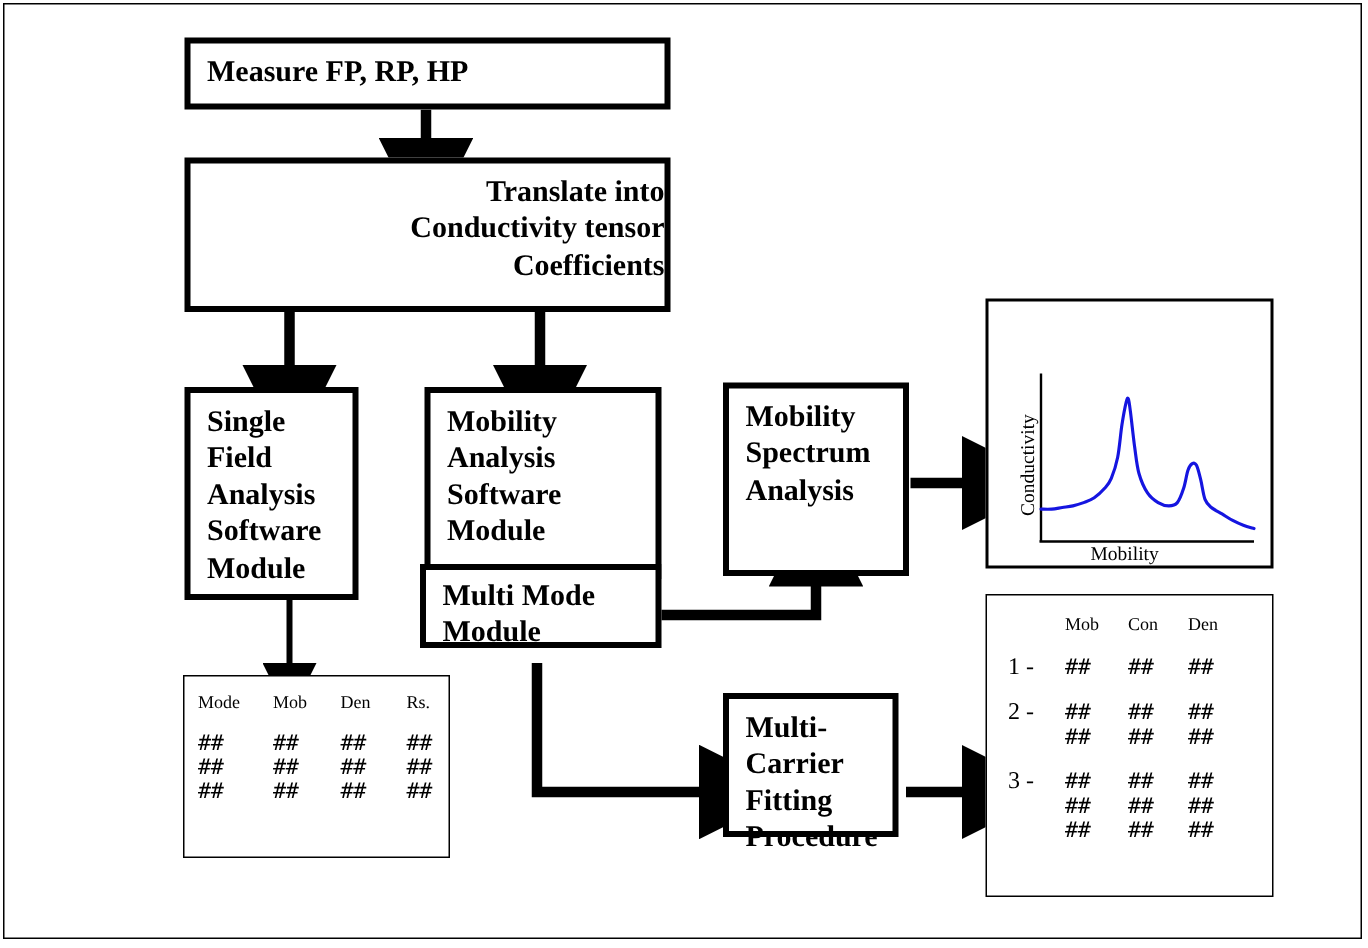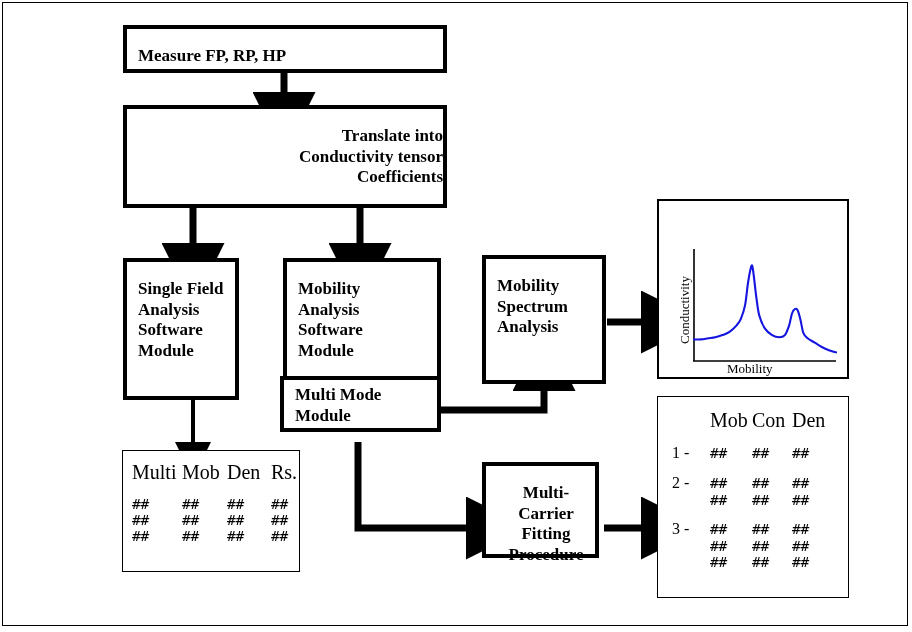--- a/index.html
+++ b/index.html
@@ -36,24 +36,24 @@
     height: 632px;
     overflow: visible;
   }
   
   .box {
     position: absolute;
     box-sizing: border-box;
     background: #ffffff;
     border: 4px solid #000000;
     font-weight: bold;
-    font-size: 17px;
+    font-size: 20px;
     line-height: 1.22;
     color: #000000;
-    padding: 17px 0 0 11px;
+    padding: 7px 0 0 11px;
     white-space: pre-line;
     z-index: 3;
   }
   .box.compact { padding-top: 5px; }
   
   .panel {
     position: absolute;
     box-sizing: border-box;
     background: #ffffff;
     border: 2px solid #000000;
@@ -69,21 +69,21 @@
   table.grid {
     border-collapse: collapse;
     font-family: "Liberation Serif", "DejaVu Serif", serif;
   }
   table.grid td {
     padding: 0;
     text-align: left;
     color: #000000;
   }
   .hdr {
-    font-size: 20px;
+    font-size: 12px;
     font-weight: normal;
   }
   .num {
     font-family: "DejaVu Sans Mono", "Liberation Mono", monospace;
     font-size: 14.5px;
     letter-spacing: -0.3px;
   }
   .rowlab {
     font-size: 16px;
   }
@@ -150,30 +150,30 @@
 Software
 Module</div>
 
   <div class="box compact" style="left:280px; top:376px; width:161px; height:56px;">Multi Mode
 Module</div>
 
   <div class="box" style="left:482px; top:255px; width:124px; height:129px;">Mobility
 Spectrum
 Analysis</div>
 
-  <div class="box" style="left:482px; top:462px; width:117px; height:96px;text-align:center;">Multi-
+  <div class="box" style="left:482px; top:462px; width:117px; height:96px;">Multi-
 Carrier
 Fitting
 Procedure</div>
 
   <div class="table-box" style="left:122px; top:450px; width:178px; height:122px;">
     <table class="grid" style="margin:10px 0 0 9px;">
       <tbody>
         <tr>
-          <td class="hdr" style="width:50px;">Multi</td>
+          <td class="hdr" style="width:50px;">Mode</td>
           <td class="hdr" style="width:45px;">Mob</td>
           <td class="hdr" style="width:44px;">Den</td>
           <td class="hdr">Rs.</td>
         </tr>
         <tr class="spacer-row">
             <td colspan="4"></td>
           </tr>
         <tr>
           <td class="num">##</td>
           <td class="num">##</td>

